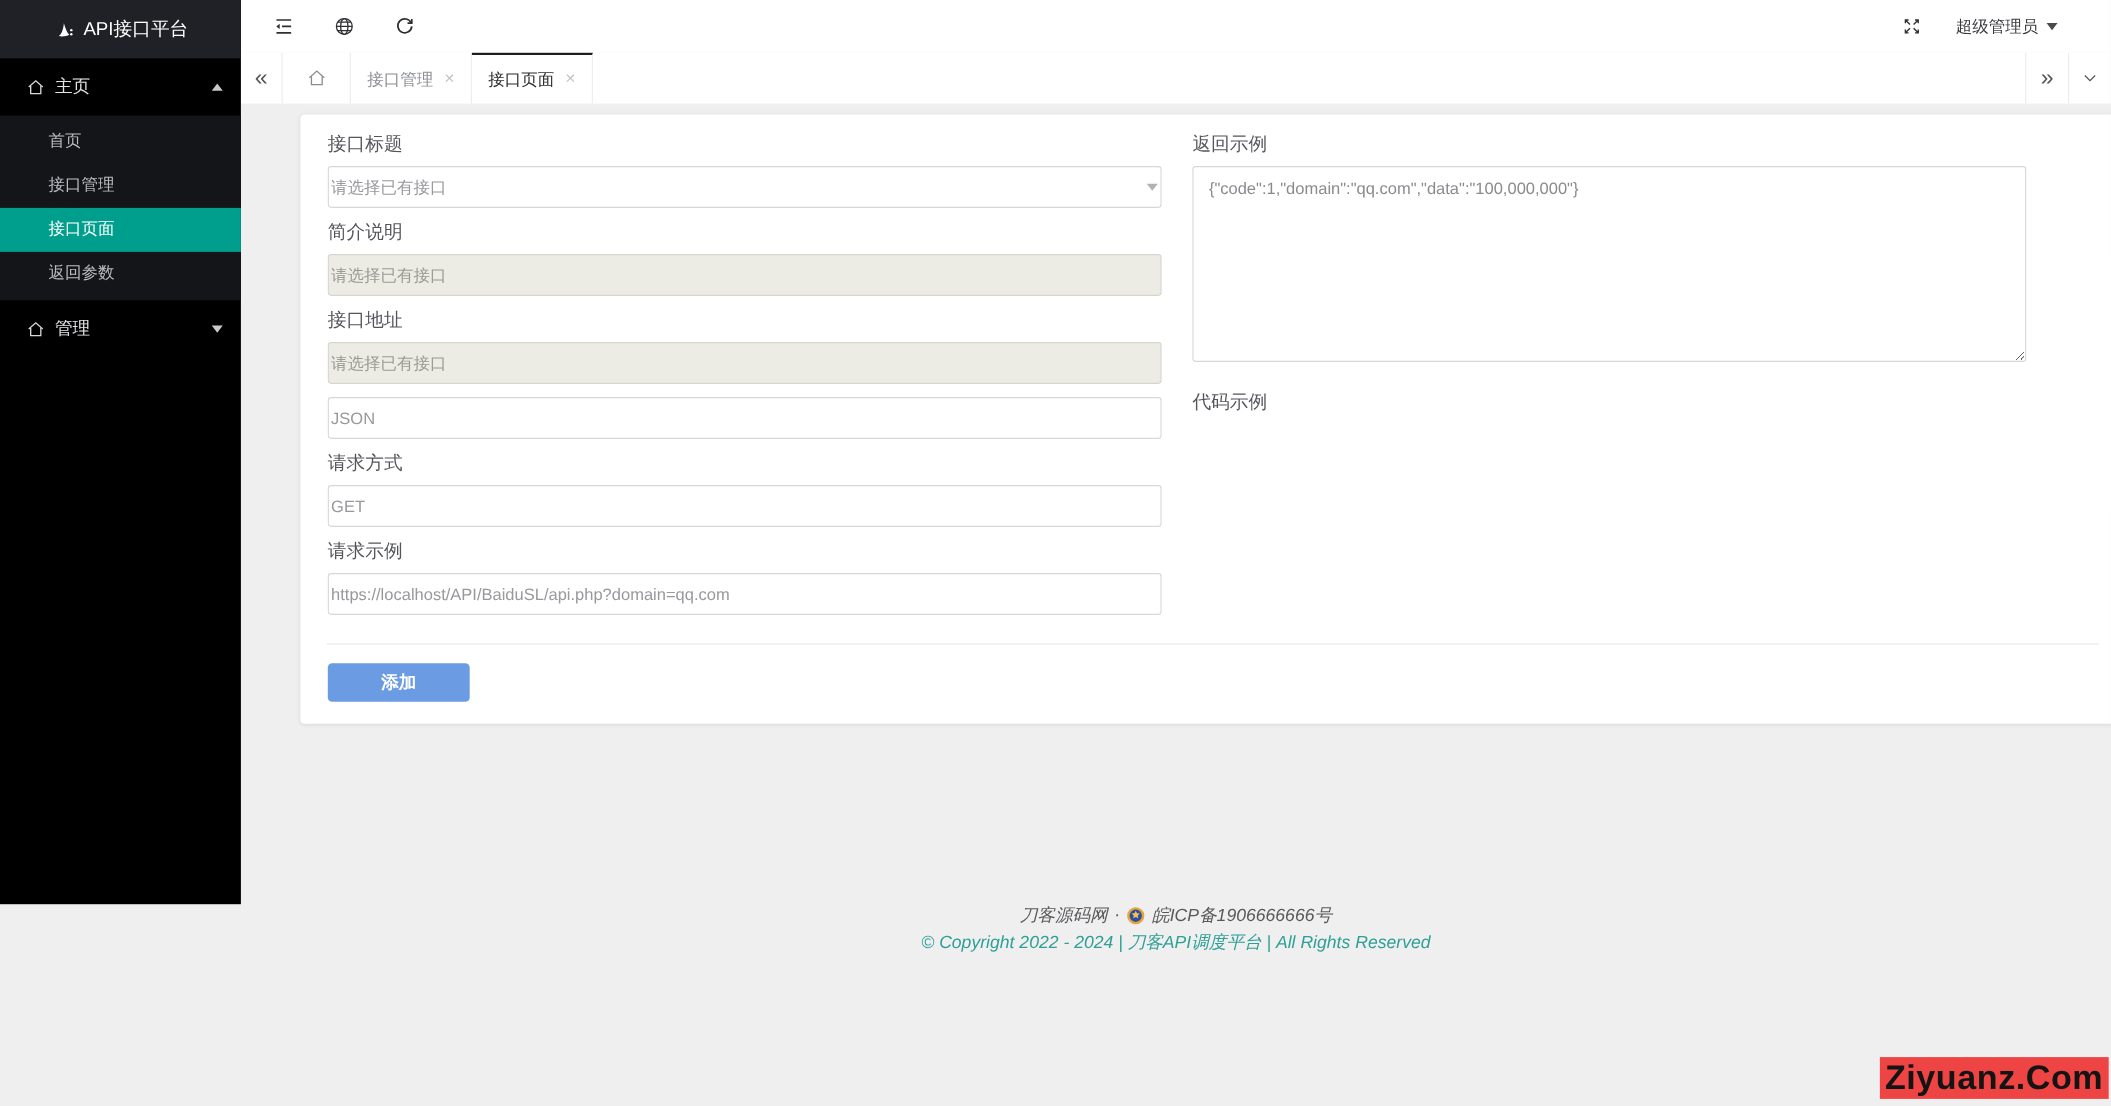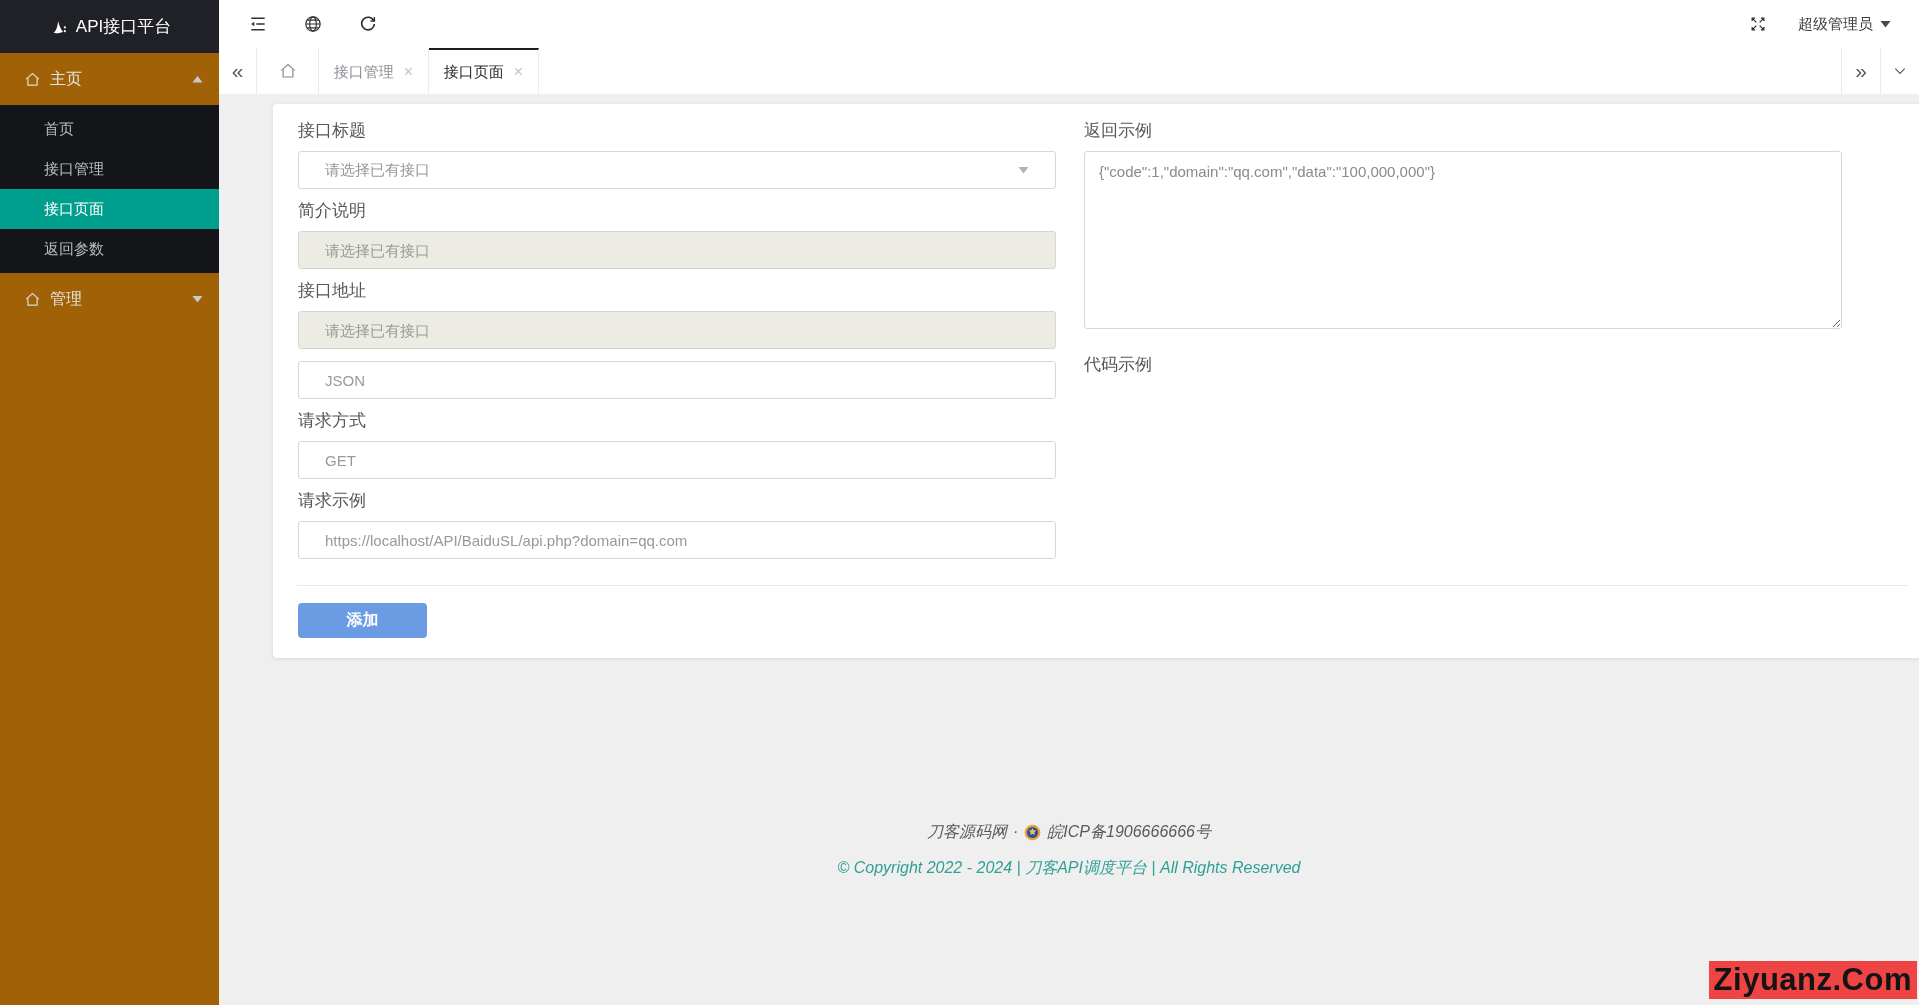--- a/index.html
+++ b/index.html
@@ -1,40 +1,40 @@
 <!DOCTYPE html>
 <html><head>
 <meta charset="utf-8">
 <style>
   * { margin:0; padding:0; box-sizing:border-box; }
   html,body { width:1919px; height:1005px; overflow:hidden;
     font-family:"Liberation Sans","DejaVu Sans",sans-serif; background:#efeff0; }
   .app { position:relative; width:1919px; height:1005px; }
 
   
-  .sidebar { position:absolute; left:0; top:0; width:219px; height:1005px;
-    background:#a16207; color:#dfe0e3; z-index:5; }
+  .sidebar { position:absolute; left:0; top:0; width:219px; height:822px;
+    background:#000000; color:#dfe0e3; z-index:5; }
   .logo { height:53px; display:flex; align-items:center; justify-content:center;
     gap:8px; background:#1f2126; color:#fff; font-size:17px; }
   .menu-parent { height:52px; display:flex; align-items:center; padding:0 16px 0 24px;
     font-size:16px; color:#e3e4e7; cursor:pointer; }
   .menu-parent .mp-icon { width:17px; height:17px; margin-right:9px; color:#d7d8db; display:flex; }
   .menu-parent .mp-label { flex:1; }
   .menu-parent .caret { display:flex; color:#c9cace; }
   .submenu { background:#141519; padding:4px 0; }
   .submenu-item { height:40px; line-height:40px; padding-left:44px; font-size:15px;
     color:#b9bcc2; cursor:pointer; }
   .submenu-item.active { background:#009e8c; color:#ffffff; }
 
   
   .main { position:absolute; left:219px; top:0; width:1700px; height:1005px; }
   .topbar { height:48px; background:#fff; display:flex; align-items:center; }
   .topbar-left { display:flex; align-items:center; padding-left:29px; gap:35px; }
   .tb-icon { width:20px; height:20px; color:#2f2f33; display:flex; cursor:pointer; }
-  .topbar-right { margin-left:auto; display:flex; align-items:center; gap:30px; padding-right:28px; }
+  .topbar-right { margin-left:auto; display:flex; align-items:center; gap:30px; padding-right:48px; }
   .user-box { display:flex; align-items:center; gap:7px; font-size:15px; color:#3c3c40; cursor:pointer; }
   .user-caret { display:flex; color:#4a4a4e; }
 
   
   .tabbar { height:47px; background:#fff; display:flex; align-items:stretch;
     border-bottom:1px solid rgba(0,0,0,.06); }
   .tab-cell { display:flex; align-items:center; justify-content:center;
     border-right:1px solid #ececee; cursor:pointer; color:#55575c; }
   .tab-cell.chev { width:38px; font-size:21px; }
   .tab-cell.homec { width:62px; color:#8a8c91; }
@@ -49,40 +49,40 @@
   
   .content { position:relative; height:910px; background:#efeff0; }
   .card { position:absolute; left:20px; top:9px; width:1659px; background:#fff;
     border-radius:4px; box-shadow:0 1px 4px rgba(0,0,0,.09); padding:17px 25px 20px;margin-left:34px; }
   .form-row { display:flex; gap:28px; }
   .col { width:758px; }
   .fg { margin-bottom:12px; }
   .fg-r { margin-bottom:22px; }
   .f-label { display:block; font-size:17px; line-height:20px; color:#55565c; margin-bottom:10px; }
   .f-input, .f-select { width:100%; height:38px; border:1px solid #d7d7da; border-radius:3px;
-    padding:0 26px; font-size:15px; color:#98989d; background:#fff;
+    padding:0 2px; font-size:15px; color:#98989d; background:#fff;
     font-family:"Liberation Sans","DejaVu Sans",sans-serif; }
   .f-input::placeholder { color:#9a9a97; opacity:1; }
   .f-input:disabled { background:#ecebe4; border-color:#d6d5cf; }
   .f-select { display:flex; align-items:center; justify-content:space-between; cursor:pointer; }
   .sel-caret { display:flex; color:#b2b2b6; }
   .f-textarea { width:100%; height:178px; border:1px solid #d7d7da; border-radius:3px;
     padding:10px 14px; font-size:15px; line-height:20px; color:#8a8a8f; resize:both;
     font-family:"Liberation Sans","DejaVu Sans",sans-serif; }
   .divider { border:none; border-top:1px solid #e8e8ea; margin:26px -1px 0; }
   .submit-btn { margin-top:17px; width:129px; height:35px; background:#6b9ce3; color:#fff;
     border:none; border-radius:4px; font-size:16px; font-weight:bold; cursor:pointer;
     font-family:"Liberation Sans","DejaVu Sans",sans-serif; }
 
   
   .footer { position:absolute; top:725px; width:100%; text-align:center;font-style:italic; }
   .footer-line1 { font-size:16px; color:#58595b; display:flex; align-items:center;
     justify-content:center; gap:6px; height:24px; }
   .footer-line1 .badge { display:flex; }
-  .footer-line2 { margin-top:12px; font-size:16px; color:#2fa095; height:24px; line-height:24px; }
+  .footer-line2 { margin-top:2px; font-size:16px; color:#2fa095; height:24px; line-height:24px; }
 
   
   .watermark { position:absolute; right:2px; bottom:6px; font-size:31px; font-weight:bold;
     color:#141414; background:#ef4444; padding:1px 5px; letter-spacing:0.5px; }
 </style>
 </head>
 <body>
 
 <div class="app">
 

